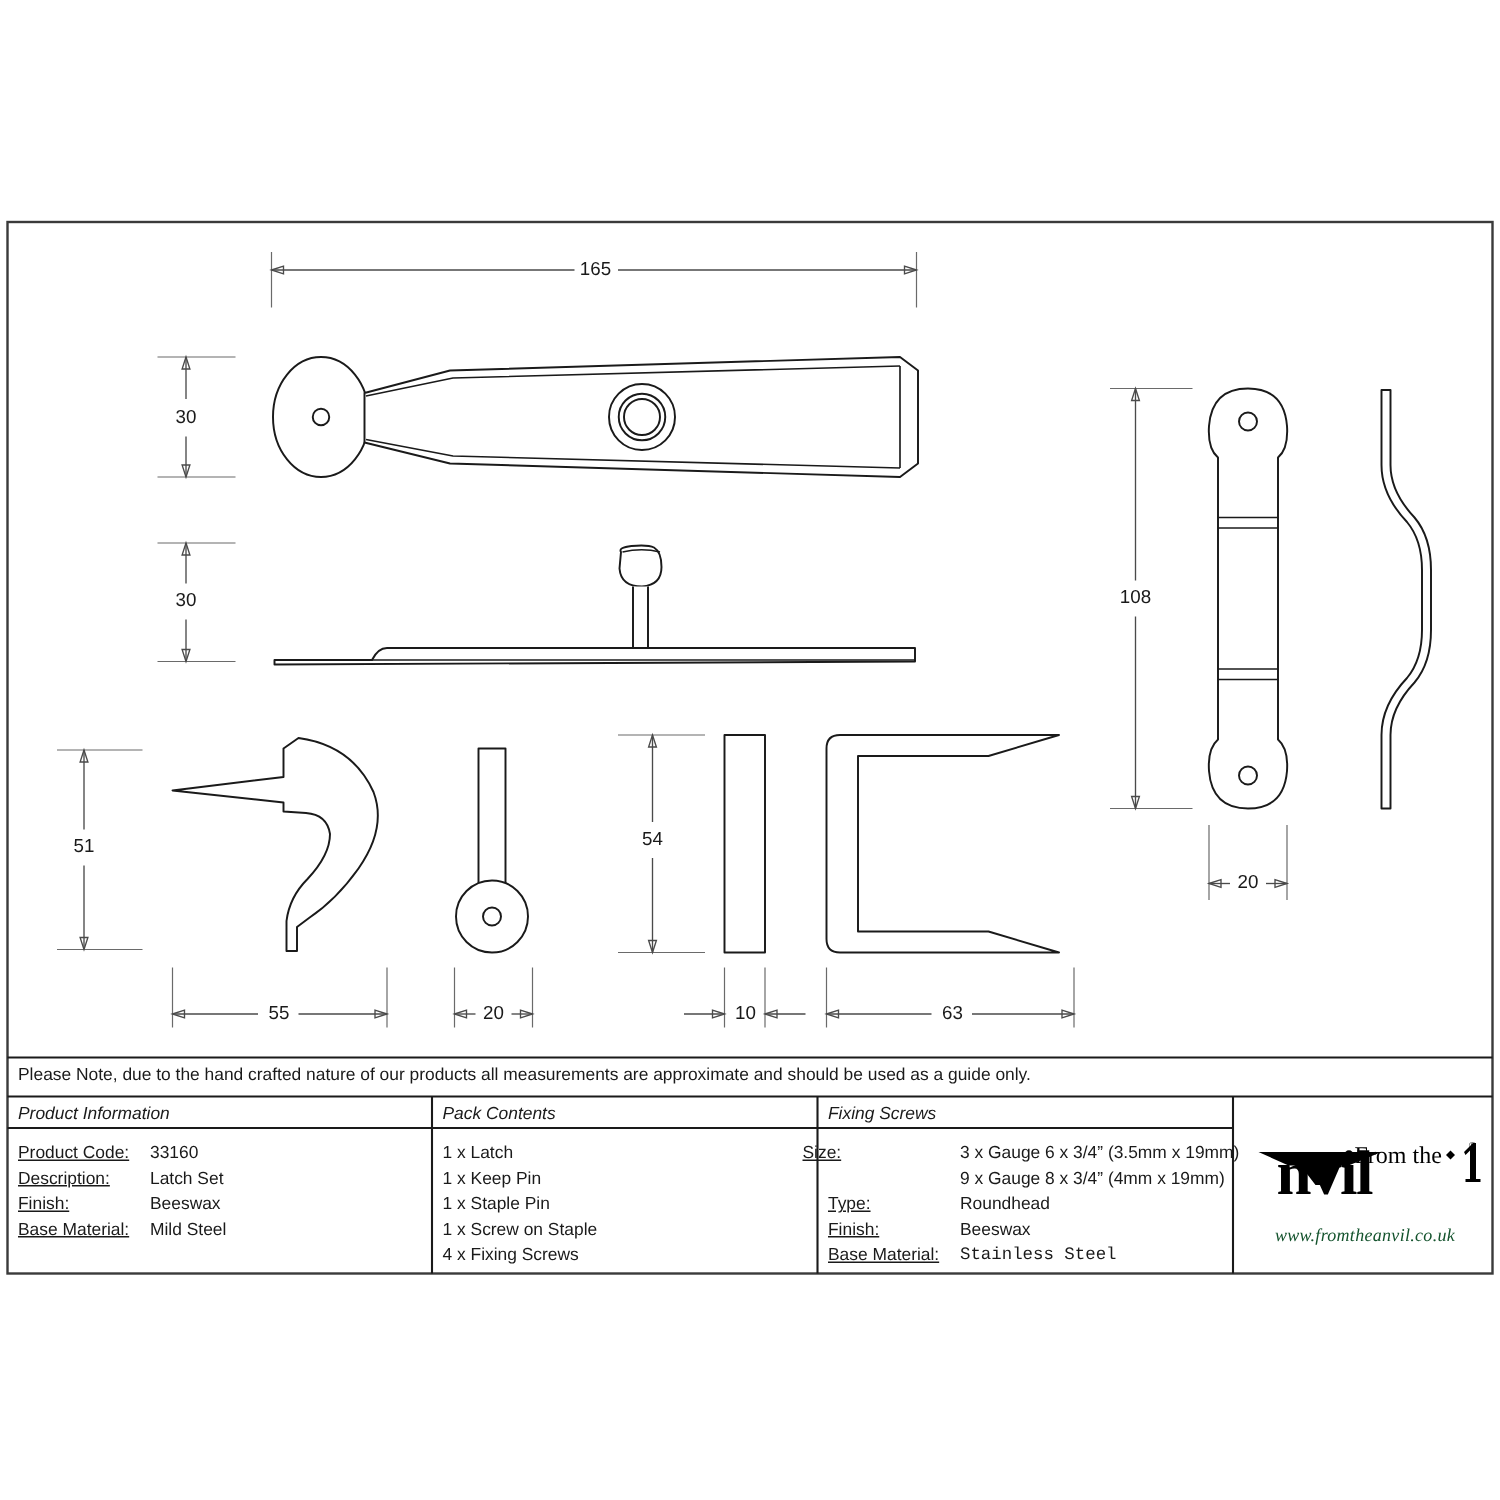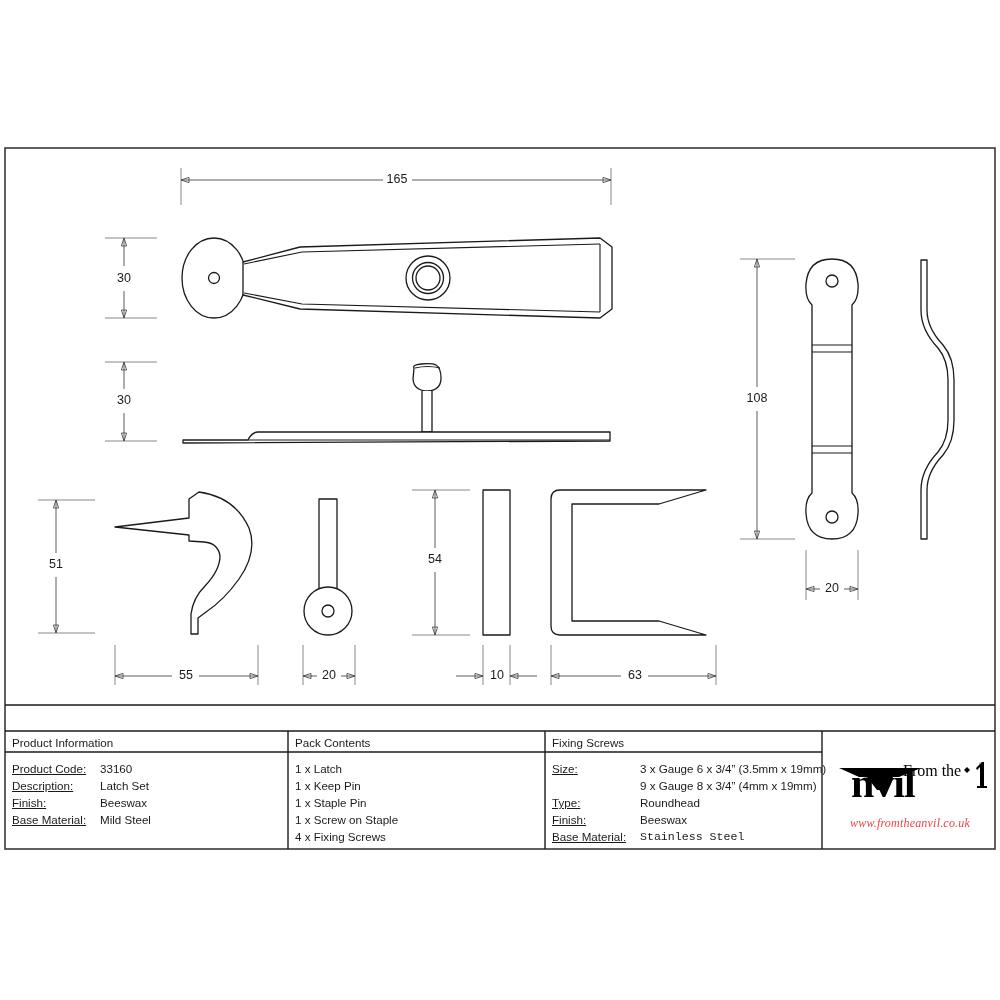--- a/index.html
+++ b/index.html
@@ -77,21 +77,21 @@
   }
   .tx {
     position: absolute;
     font-family: "Liberation Sans", sans-serif;
     font-size: 11.6px;
     line-height: 16px;
     color: #1a1a1a;
     white-space: nowrap;
   }
   .note-text { font-size: 11.6px; }
-  .col-head  { font-size: 11.6px; }
+  .col-head  { font-size: 11.6px; font-style: italic; }
   .lbl       { font-size: 11.6px; text-decoration: underline; }
   .val       { font-size: 11.6px; }
 
   
   #logo-box {
     position: absolute;
     left: 826px;
     top: 744px;
     width: 168px;
     height: 102px;
@@ -134,21 +134,21 @@
     left: 148px;
     top: 0px;
     font-family: "Liberation Serif", serif;
     font-size: 7px;
     color: #000;
   }
   .logo-url {
     font-family: "Liberation Serif", serif;
     font-style: italic;
     font-size: 12px;
-    color: #ef4444;
+    color: #14532d;
     margin-top: -2px;
     letter-spacing: 0.2px;
   }
 </style>
 </head>
 <body>
 
 <div id="sheet">
 
   <svg class="draw" viewBox="0 0 1000 1000">
@@ -367,20 +367,21 @@
 
       <line class="tbl-line" x1="288" y1="731" x2="288" y2="849"></line>
       <line class="tbl-line" x1="545" y1="731" x2="545" y2="849"></line>
       <line class="tbl-line" x1="822" y1="731" x2="822" y2="849"></line>
     </g>
 
   </svg>
 
   <div id="table-layer">
 
+    <div class="tx note-text" style="left:12px; top:709px;">Please Note, due to the hand crafted nature of our products all measurements are approximate and should be used as a guide only.</div>
 
     <div class="tx col-head" style="left:12px; top:735px;">Product Information</div>
     <div class="tx col-head" style="left:295px; top:735px;">Pack Contents</div>
     <div class="tx col-head" style="left:552px; top:735px;">Fixing Screws</div>
 
     <div class="tx lbl" style="left:12px; top:761px;">Product Code:</div>
     <div class="tx val" style="left:100px; top:761px;">33160</div>
 
     <div class="tx lbl" style="left:12px; top:778px;">Description:</div>
     <div class="tx val" style="left:100px; top:778px;">Latch Set</div>
@@ -390,21 +391,21 @@
 
     <div class="tx lbl" style="left:12px; top:812px;">Base Material:</div>
     <div class="tx val" style="left:100px; top:812px;">Mild Steel</div>
 
     <div class="tx val" style="left:295px; top:761px;">1 x Latch</div>
     <div class="tx val" style="left:295px; top:778px;">1 x Keep Pin</div>
     <div class="tx val" style="left:295px; top:795px;">1 x Staple Pin</div>
     <div class="tx val" style="left:295px; top:812px;">1 x Screw on Staple</div>
     <div class="tx val" style="left:295px; top:829px;">4 x Fixing Screws</div>
 
-    <div class="tx lbl" style="left:552px; top:761px;">Size:</div>
+    <div class="tx lbl" style="left:535px; top:761px;">Size:</div>
     <div class="tx val" style="left:640px; top:761px;">3 x Gauge 6 x 3/4” (3.5mm x 19mm)</div>
 
     <div class="tx val" style="left:640px; top:778px;">9 x Gauge 8 x 3/4” (4mm x 19mm)</div>
 
     <div class="tx lbl" style="left:552px; top:795px;">Type:</div>
     <div class="tx val" style="left:640px; top:795px;">Roundhead</div>
 
     <div class="tx lbl" style="left:552px; top:812px;">Finish:</div>
     <div class="tx val" style="left:640px; top:812px;">Beeswax</div>
 

